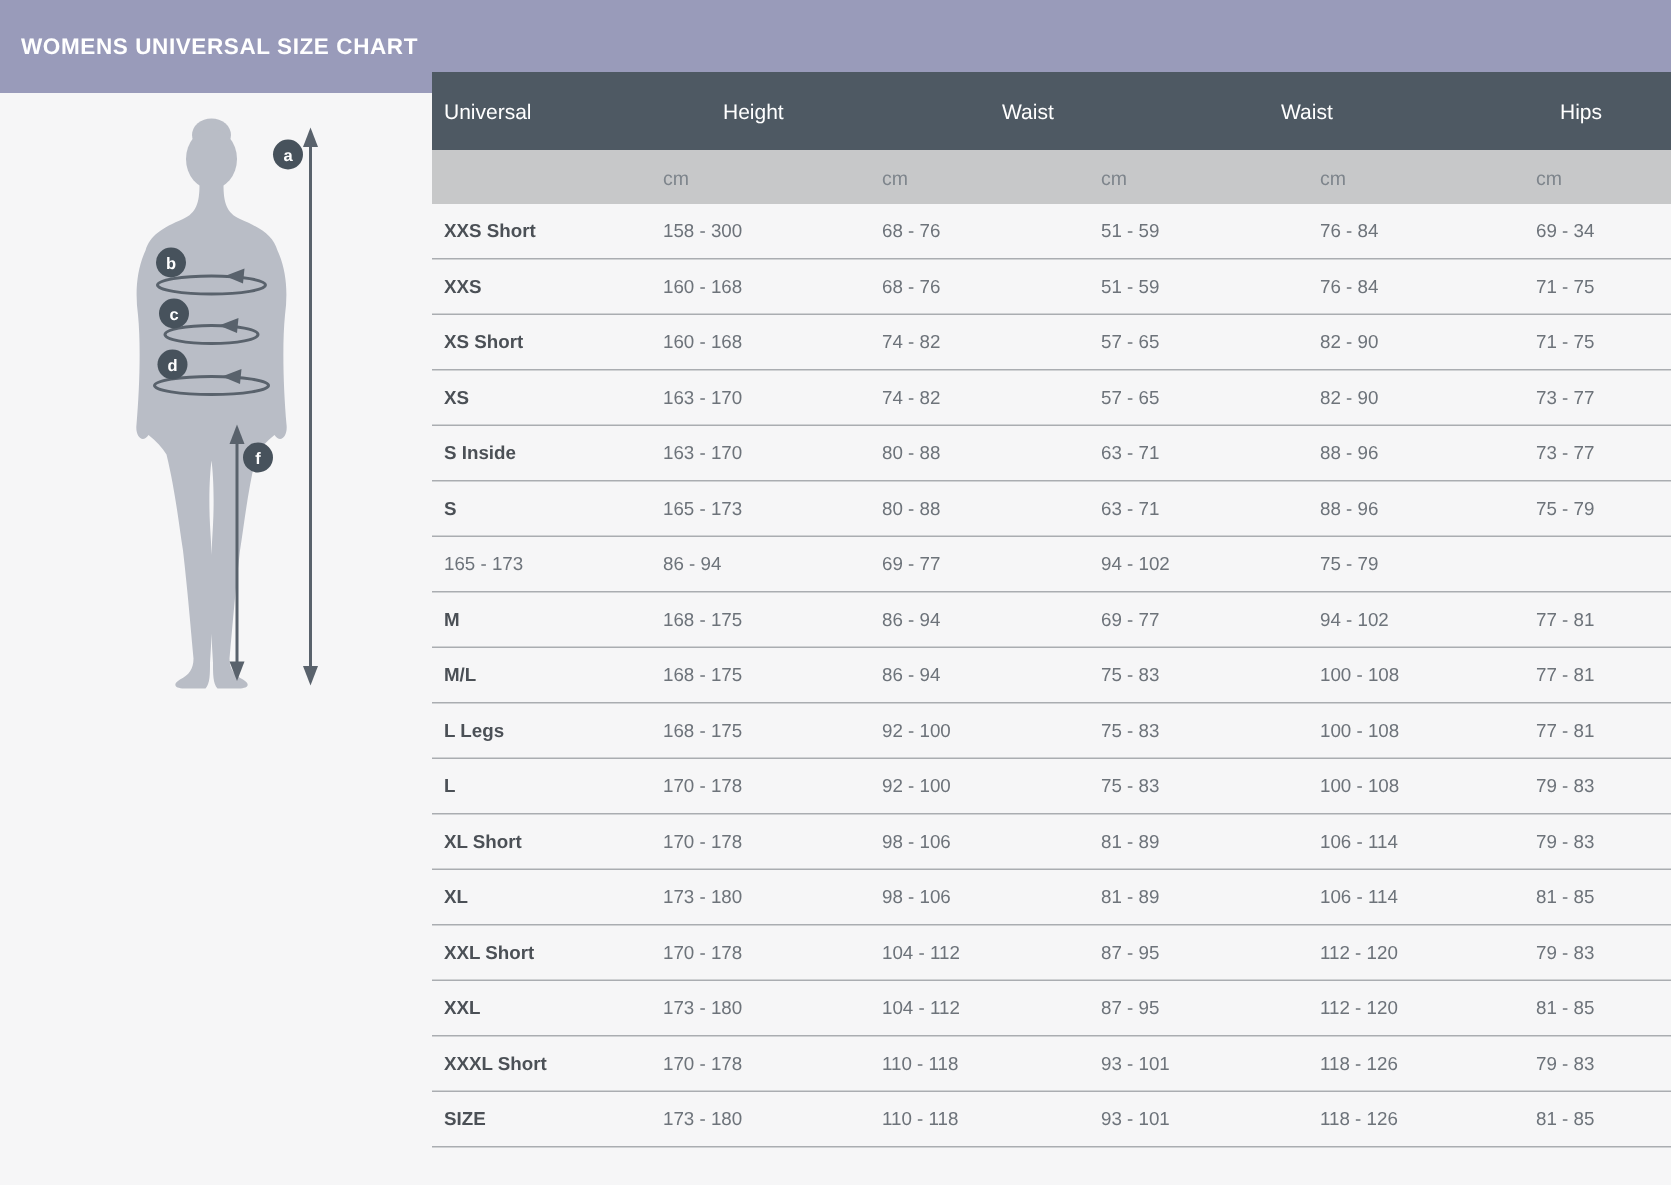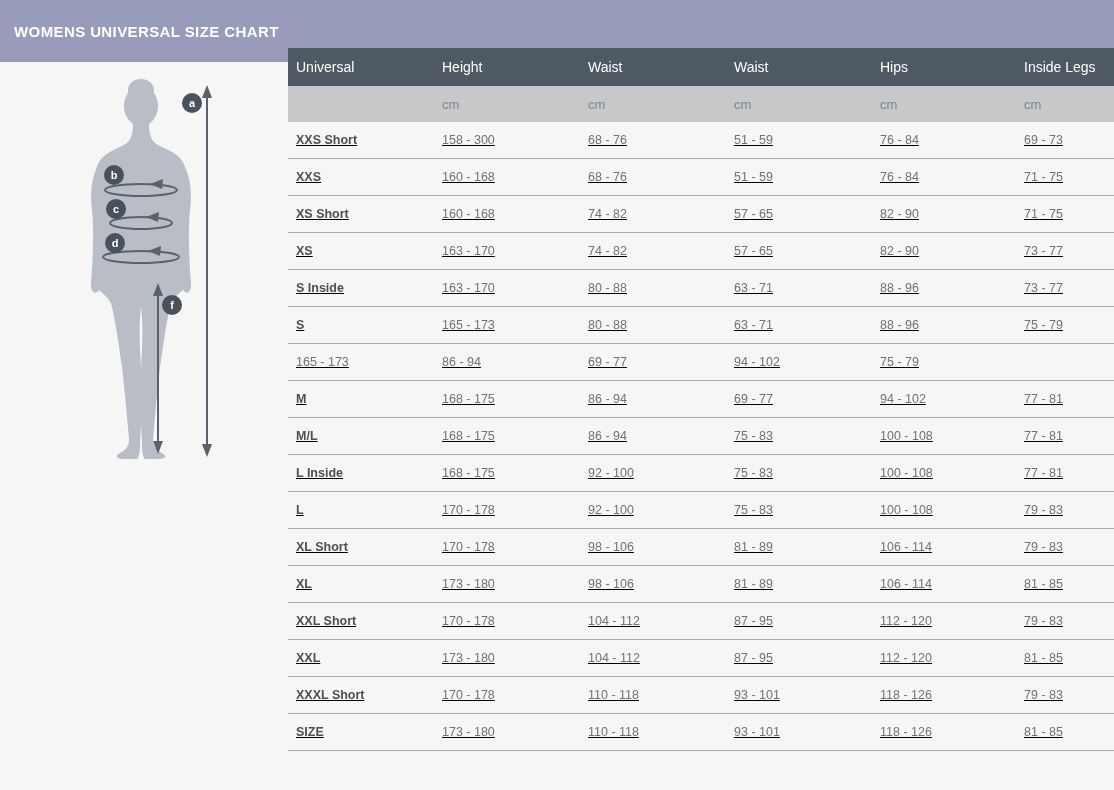--- a/index.html
+++ b/index.html
@@ -22,28 +22,27 @@
   .sil   { fill: var(--silhouette, #b9bdc6); }
   .anno  { stroke: var(--annotation, #59626c); stroke-width:2; fill:none; }
   .annof { fill: var(--annotation, #59626c); }
   .badge { fill: var(--badge-bg, #47525c); }
   .badge-letter {
     fill:#ffffff; font-family:"Liberation Sans",sans-serif;
     font-size:11px; font-weight:700; text-anchor:middle;
   }
   .table-area { position:absolute; left:288px; top:48px; width:826px; }
   .t-row { display:grid; grid-template-columns:146px 146px 146px 146px 144px minmax(0,1fr); }
-  .t-head { height:38px; background: var(--table-header-bg, #4e5963); }
+  .t-head { height:52px; background: var(--table-header-bg, #4e5963); gap: 40px; }
   .t-head .cell { color: var(--header-text, #ffffff); font-size:14px; }
   .t-units { height:36px; background: var(--units-row-bg, #c7c8c9); }
   .t-units .cell { color: var(--units-text, #7e858c); font-size:13px; }
   .t-data {
     height:37px; box-sizing:border-box;
     border-bottom:1px solid var(--row-divider, #aaadb1);
-    text-decoration:underline;
   }
   .cell { display:flex; align-items:center; padding-left:8px; overflow:hidden; white-space:nowrap; }
   .t-data .cell { font-size:12.5px; color: var(--value-text, #6d737a); }
   .t-data .cell.size { font-weight:700; color: var(--size-text, #4b5056); }
 </style>
 </head>
 <body>
 
 <header class="titlebar">
   <div class="page-title">WOMENS UNIVERSAL SIZE CHART</div>
@@ -155,21 +154,21 @@
       <div class="cell">cm</div>
       <div class="cell">cm</div>
     </div>
   <div>
       <div class="t-row t-data">
         <div class="cell size">XXS Short</div>
         <div class="cell">158 - 300</div>
         <div class="cell">68 - 76</div>
         <div class="cell">51 - 59</div>
         <div class="cell">76 - 84</div>
-        <div class="cell">69 - 73</div>
+        <div class="cell">69 - 34</div>
       </div>
       <div class="t-row t-data">
         <div class="cell size">XXS</div>
         <div class="cell">160 - 168</div>
         <div class="cell">68 - 76</div>
         <div class="cell">51 - 59</div>
         <div class="cell">76 - 84</div>
         <div class="cell">71 - 75</div>
       </div>
       <div class="t-row t-data">
@@ -221,21 +220,21 @@
       </div>
       <div class="t-row t-data">
         <div class="cell size">M/L</div>
         <div class="cell">168 - 175</div>
         <div class="cell">86 - 94</div>
         <div class="cell">75 - 83</div>
         <div class="cell">100 - 108</div>
         <div class="cell">77 - 81</div>
       </div>
       <div class="t-row t-data">
-        <div class="cell size">L Inside</div>
+        <div class="cell size">L Legs</div>
         <div class="cell">168 - 175</div>
         <div class="cell">92 - 100</div>
         <div class="cell">75 - 83</div>
         <div class="cell">100 - 108</div>
         <div class="cell">77 - 81</div>
       </div>
       <div class="t-row t-data">
         <div class="cell size">L</div>
         <div class="cell">170 - 178</div>
         <div class="cell">92 - 100</div>

